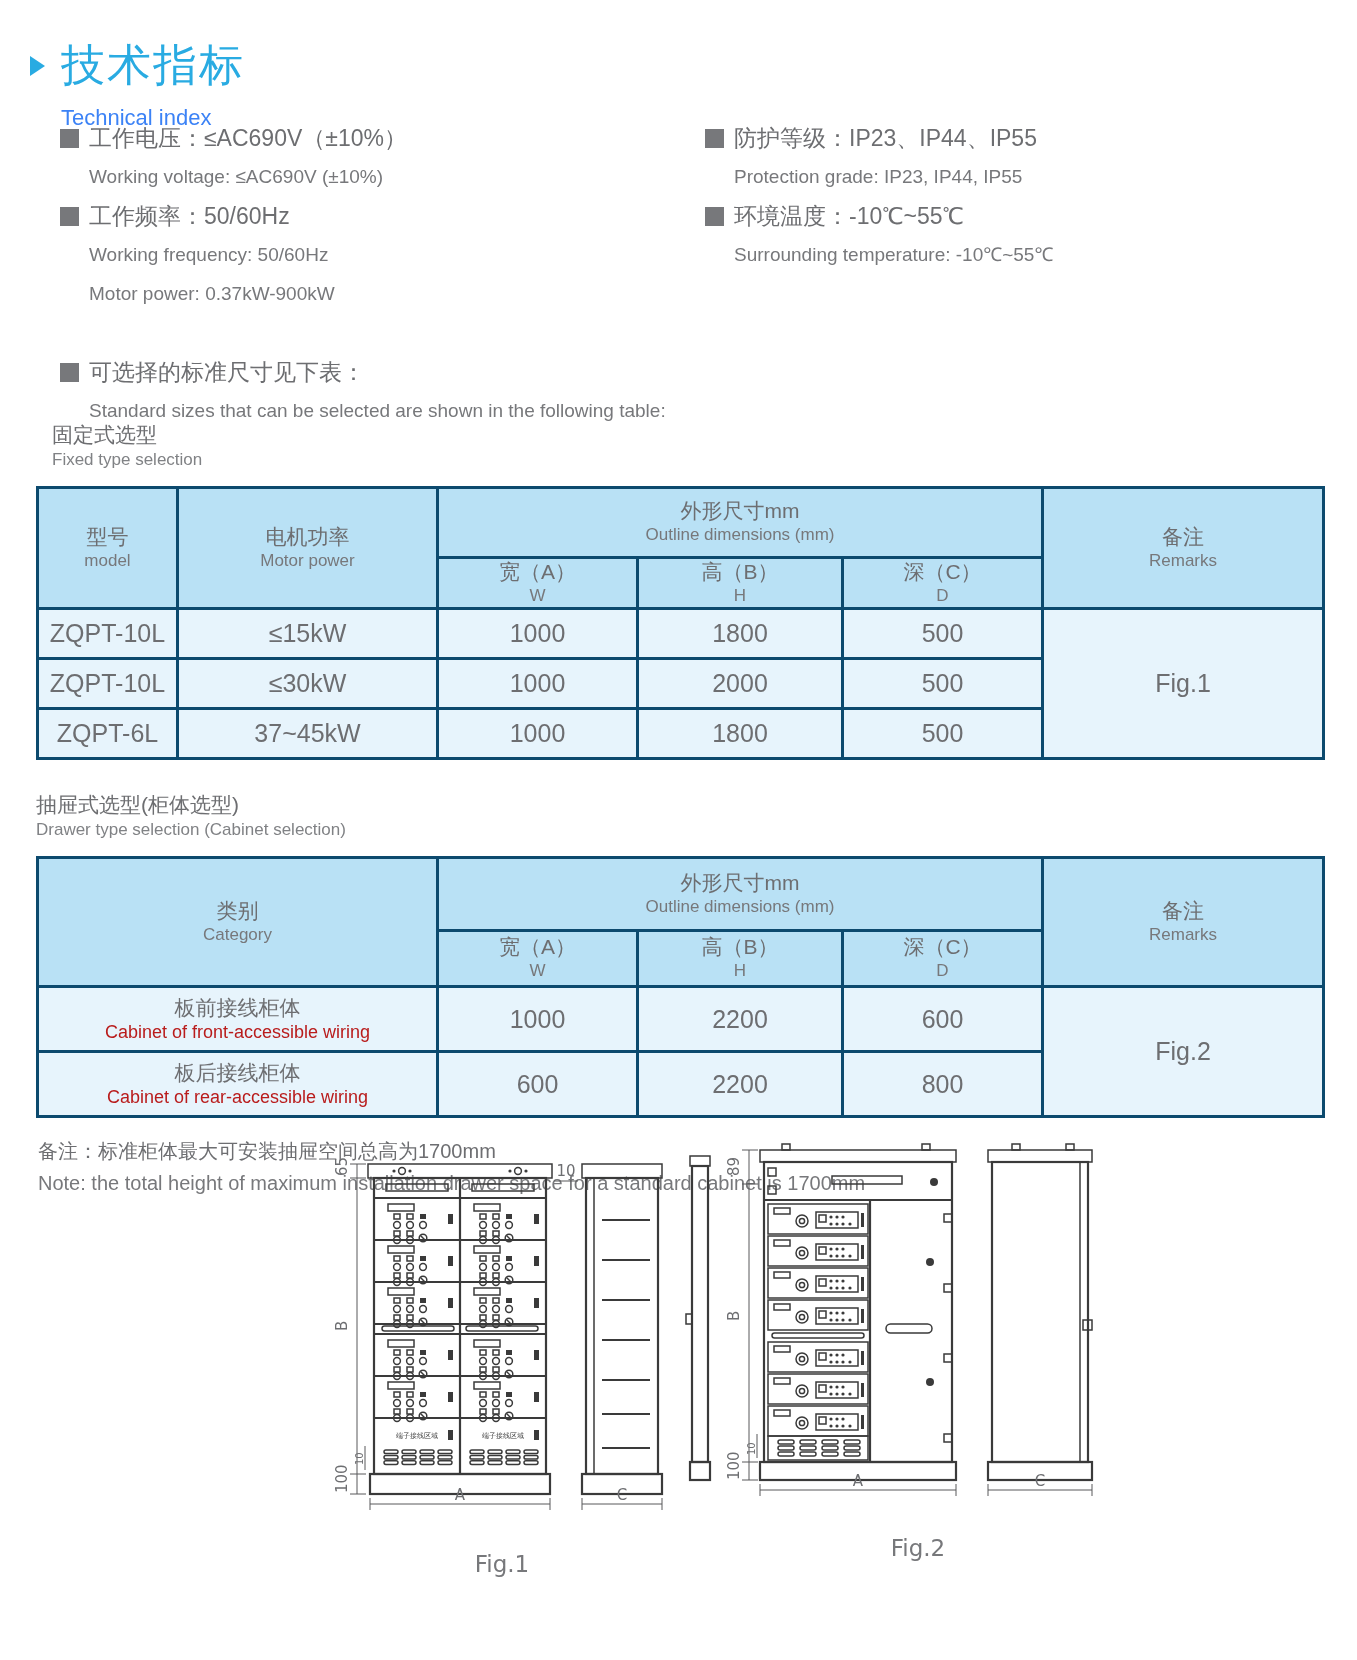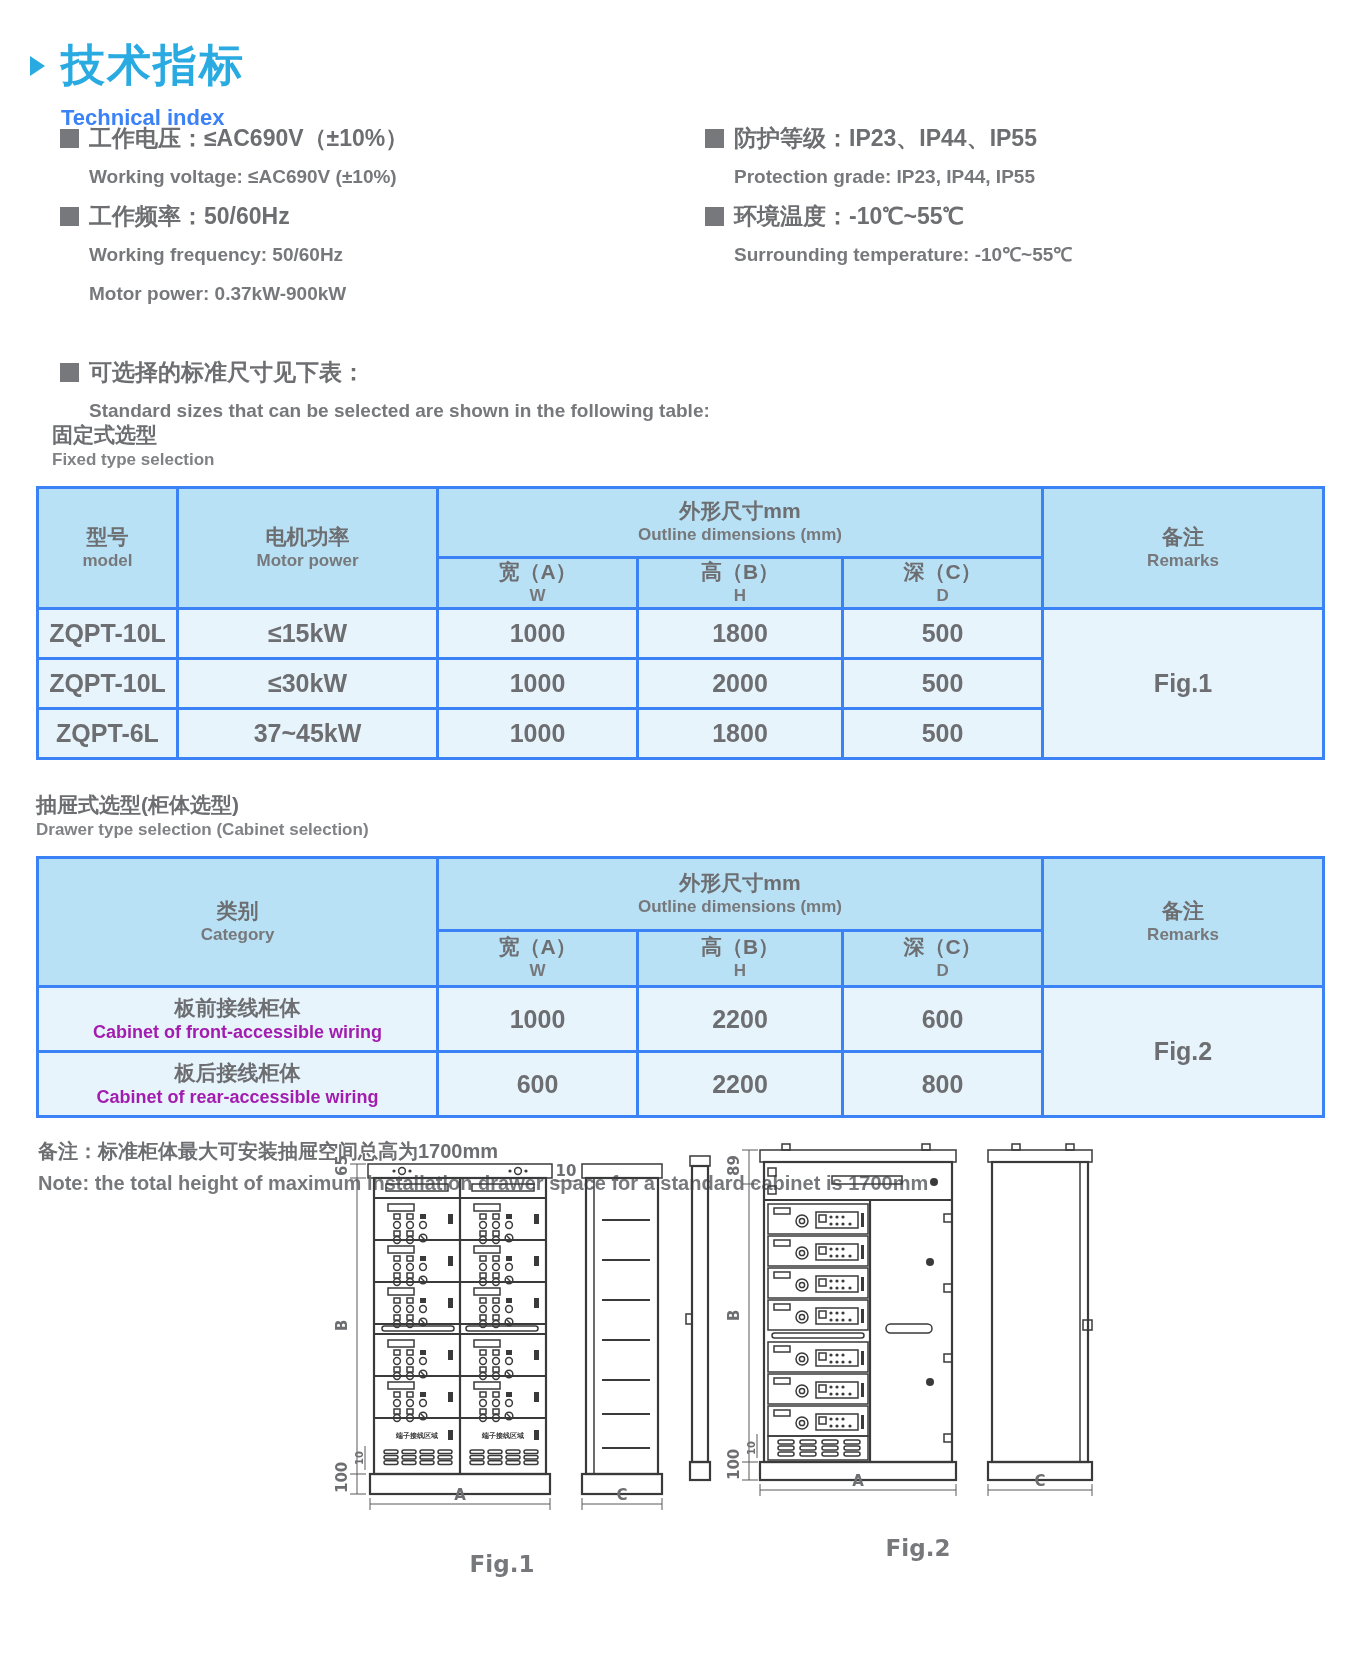--- a/index.html
+++ b/index.html
@@ -1,17 +1,17 @@
 <!DOCTYPE html>
 <html><head>
 <meta charset="utf-8">
 <style>
   html,body{margin:0;padding:0;background:#fff;}
   .page{position:relative;width:1357px;height:1660px;background:#ffffff;overflow:hidden;
-        font-family:"Liberation Sans",sans-serif;color:#6D6E71;font-weight:bold;}
+        font-family:"Liberation Sans",sans-serif;color:#6D6E71;}
   
   .title-block{position:absolute;left:30px;top:36px;}
   .title-row{display:flex;align-items:center;}
   .tri{width:0;height:0;border-left:15px solid #29ABE2;border-top:10px solid transparent;
        border-bottom:10px solid transparent;margin-right:16px;}
   .title-zh{font-size:44px;color:#29ABE2;letter-spacing:2px;}
   .title-en{font-size:22px;color:#3b82f6;margin:10px 0 0 31px;}
   
   .specs-left{position:absolute;left:60px;top:124px;}
   .specs-right{position:absolute;left:705px;top:124px;}
@@ -22,28 +22,28 @@
   .intro{position:absolute;left:60px;top:358px;}
   
   .sec1{position:absolute;left:52px;top:422px;}
   .sec2{position:absolute;left:36px;top:792px;}
   .sec-zh{font-size:21px;line-height:26px;color:#6D6E71;}
   .sec-en{font-size:17px;line-height:24px;color:#808285;}
   
   .tbl{position:absolute;left:36px;border-collapse:collapse;table-layout:fixed;width:1286px;}
   .t1{top:486px;}
   .t2{top:856px;}
-  .tbl td{border:3px solid #3b82f6;padding:0;text-align:center;vertical-align:middle;}
+  .tbl td{border:3px solid #0c4a6e;padding:0;text-align:center;vertical-align:middle;}
   .hd{background:#B9E1F5;}
   .bd{background:#E7F4FC;}
   .h-zh{font-size:21px;line-height:26px;color:#6D6E71;}
   .h-en{font-size:17px;line-height:22px;color:#77787B;}
   .v{font-size:25px;color:#6D6E71;}
   .c-zh{font-size:21px;line-height:26px;color:#6D6E71;}
-  .c-en{font-size:18px;line-height:23px;color:#a21caf;}
+  .c-en{font-size:18px;line-height:23px;color:#b91c1c;}
   
   .note-zh{position:absolute;left:38px;top:1138px;font-size:20px;color:#6D6E71;}
   .note-en{position:absolute;left:38px;top:1172px;font-size:20px;color:#77787B;}
   
   .fig1{position:absolute;left:332px;top:1140px;}
   .fig2{position:absolute;left:682px;top:1128px;}
   svg .ln{stroke:#3a3a3a;stroke-width:1.5;fill:none;}
   svg .ln2{stroke:#3a3a3a;stroke-width:2.2;fill:none;}
   svg .thin{stroke:#58595B;stroke-width:1;fill:none;}
   svg .fl{fill:#3a3a3a;stroke:none;}

